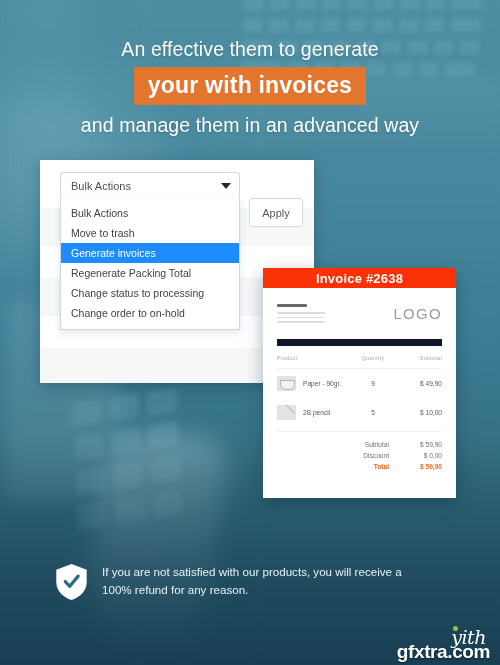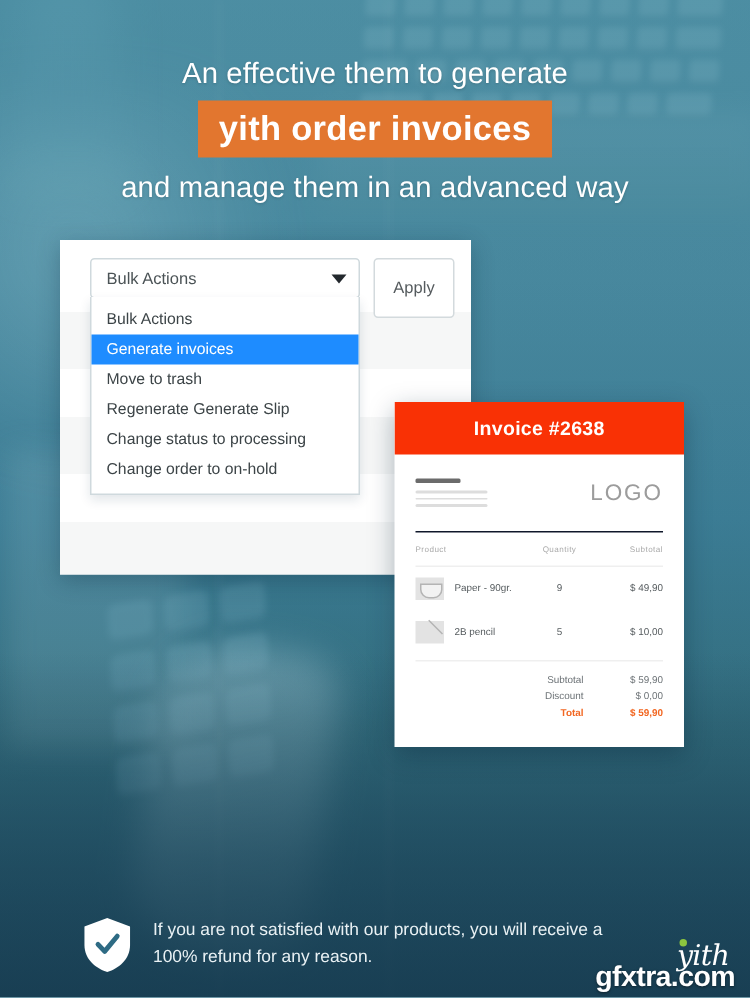--- a/index.html
+++ b/index.html
@@ -169,27 +169,27 @@
     color: #4b5356;
     justify-content: space-between;
   }
   .caret {
     width: 0; height: 0;
     border-left: 5px solid transparent;
     border-right: 5px solid transparent;
     border-top: 6px solid #23282d;
   }
   .apply-btn {
-    width: 54px; height: 40px;
+    width: 54px; height: 29px;
     border: 1px solid #d3dadd;
     border-radius: 3px;
     background: #fff;
     font-size: 11px;
     color: #555b5e;
-    display: flex; align-items: center; justify-content: center;
+    display: flex; align-items: center; justify-content: center; margin-top: 26px;
   }
 
   .dropdown {
     position: absolute;
     left: 20px; top: 38px;
     width: 180px;
     background: #ffffff;
     border: 1px solid #cfd9dd;
     border-top: none;
     box-shadow: 0 3px 7px rgba(20,50,70,.12);
@@ -213,33 +213,33 @@
   .invoice {
     position: absolute;
     left: 263px; top: 268px;
     width: 193px; height: 230px;
     background: #ffffff;
     box-shadow: 0 5px 16px rgba(8,35,55,.34);
     z-index: 7;
     overflow: hidden;
   }
   .inv-header {
-    height: 35px;
+    height: 20px;
     background: #f93105;
     color: #ffffff;
     display: flex; align-items: center; justify-content: center;
     font-size: 13px;
     font-weight: 700;
     letter-spacing: .2px;
   }
   .inv-body { padding: 14px 14px 0 14px; }
   .inv-top {
     display: flex; justify-content: space-between; align-items: flex-start;
     padding-bottom: 13px;
-    border-bottom: 1px solid #0f172a;
+    border-bottom: 7px solid #0f172a;
   }
   .addr-lines { width: 48px; padding-top: 2px; }
   .addr-lines .l {
     height: 1.6px; background: #dddddd; margin-bottom: 3px; border-radius: 1px;
   }
   .addr-lines .l.bold { height: 3px; width: 30px; background: #6b6b6b; margin-bottom: 5px;}
   .logo-text {
     font-size: 15px; color: #9c9c9c; letter-spacing: 1.3px; font-weight: 400;
     padding-top: 3px;
   }
@@ -288,21 +288,20 @@
   .tot-label { width: 56px; text-align: right; padding-right: 9px; }
   .tot-val { width: 44px; text-align: right; }
   .tot-row.grand { color: #f26722; font-weight: 700; }
 
   
   .guarantee {
     position: absolute;
     left: 55px; top: 563px;
     display: flex; align-items: flex-start; gap: 14px;
     z-index: 8;
-    margin-top: 48px;
   }
   .shield {
     width: 33px; height: 38px; flex: 0 0 auto;
   }
   .guar-text {
     color: #e9f1f4;
     font-size: 11.6px;
     line-height: 18px;
     max-width: 330px;
   }
@@ -422,44 +421,44 @@
   <div class="hand"></div>
 
   <div class="vert-seam" style="left:145px"></div>
   <div class="vert-seam" style="left:258px"></div>
   <div class="top-tint"></div>
   <div class="bottom-vignette"></div>
 
   <div class="headline">
     <div class="hl-line1">An effective them to generate</div>
     <div class="hl-mid-wrap">
-      <span class="hl-line2">yith order invoices</span>
+      <span class="hl-line2">your with invoices</span>
     </div>
     <div class="hl-line3">and manage them in an advanced way</div>
   </div>
 
   <div class="panel">
     <div class="panel-inner">
       <div class="panel-stripe stripe-a"></div>
       <div class="panel-stripe stripe-b"></div>
       <div class="panel-stripe stripe-c"></div>
 
       <div class="select-row">
         <div class="select-box">
           <span>Bulk Actions</span>
           <span class="caret"></span>
         </div>
         <div class="apply-btn">Apply</div>
       </div>
 
       <div class="dropdown">
         <div class="dd-item">Bulk Actions</div>
+        <div class="dd-item">Move to trash</div>
         <div class="dd-item selected">Generate invoices</div>
-        <div class="dd-item">Move to trash</div>
-        <div class="dd-item">Regenerate Generate Slip</div>
+        <div class="dd-item">Regenerate Packing Total</div>
         <div class="dd-item">Change status to processing</div>
         <div class="dd-item">Change order to on-hold</div>
       </div>
     </div>
   </div>
 
   <div class="invoice">
     <div class="inv-header">Invoice #2638</div>
     <div class="inv-body">
       <div class="inv-top">

